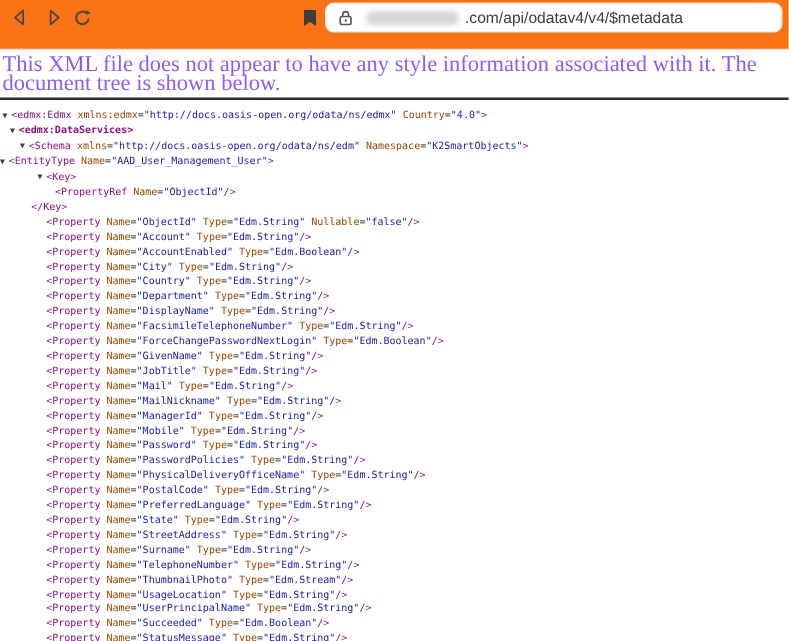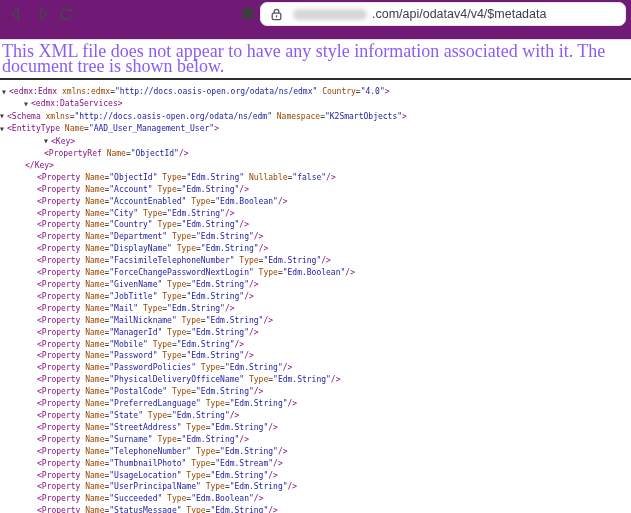--- a/index.html
+++ b/index.html
@@ -2,21 +2,21 @@
 <html><head>
 <meta charset="utf-8">
 <style>
   html,body { margin:0; padding:0; }
   body {
     width:631px; height:513px; overflow:hidden; background:#fff;
     font-family:"Liberation Sans", sans-serif;
     --c-tag:#881280; --c-attr:#994500; --c-val:#1a1aa6; --c-arrow:#3c3c3c;
   }
   
-  .toolbar { position:relative; height:40px; background:#701a75;
+  .toolbar { position:relative; height:40px; background:#f97316;
              border-bottom:1px solid #e2e2e2; box-sizing:border-box;padding-left:23px; }
   .nav-btn { position:absolute; top:7px; width:15px; height:15px; cursor:pointer; }
   .nav-back    { left:9px; }
   .nav-forward { left:37px; }
   .nav-refresh { left:58px; top:6px; }
   .bookmark-ic { position:absolute; left:243px; top:8px; width:10px; height:13px;
                  background:#3d3d3d;
                  clip-path:polygon(0 0,100% 0,100% 100%,50% 72%,0 100%); }
   .addr-field { position:absolute; left:260px; top:2px; width:366px; height:24px;
                 background:#ffffff; border:1px solid #e8e8e8; border-radius:7px;
@@ -69,24 +69,24 @@
     <span class="blur-blob"></span>
     <span class="url-text">.com/api/odatav4/v4/$metadata</span>
   </div>
 </div>
 
 <div class="notice">This XML file does not appear to have any style information associated with it. The document tree is shown below.</div>
 <div class="divider"></div>
 
 <div class="xml">
     <div class="xline" style="padding-left: 2px;"><span class="arrow">▼</span><span class="tag">&lt;edmx:Edmx</span><span> </span><span class="attr">xmlns:edmx</span><span class="eq">=</span><span class="val">"http://docs.oasis-open.org/odata/ns/edmx"</span><span> </span><span class="attr">Country</span><span class="eq">=</span><span class="val">"4.0"</span><span class="tag">&gt;</span></div>
-    <div class="xline" style="padding-left: 24px;"><span class="arrow">▼</span><span class="tag">&lt;edmx:DataServices</span><span class="tag">&gt;</span></div>
-    <div class="xline" style=""><span class="arrow">▼</span><span class="tag">&lt;Schema</span><span> </span><span class="attr">xmlns</span><span class="eq">=</span><span class="val">"http://docs.oasis-open.org/odata/ns/edm"</span><span> </span><span class="attr">Namespace</span><span class="eq">=</span><span class="val">"K2SmartObjects"</span><span class="tag">&gt;</span></div>
+    <div class="xline" style="padding-left: 8px; font-weight: bold;"><span class="arrow">▼</span><span class="tag">&lt;edmx:DataServices</span><span class="tag">&gt;</span></div>
+    <div class="xline" style="padding-left: 16px;"><span class="arrow">▼</span><span class="tag">&lt;Schema</span><span> </span><span class="attr">xmlns</span><span class="eq">=</span><span class="val">"http://docs.oasis-open.org/odata/ns/edm"</span><span> </span><span class="attr">Namespace</span><span class="eq">=</span><span class="val">"K2SmartObjects"</span><span class="tag">&gt;</span></div>
     <div class="xline" style=""><span class="arrow">▼</span><span class="tag">&lt;EntityType</span><span> </span><span class="attr">Name</span><span class="eq">=</span><span class="val">"AAD_User_Management_User"</span><span class="tag">&gt;</span></div>
-    <div class="xline" style="padding-left: 44px;"><span class="arrow">▼</span><span class="tag">&lt;Key</span><span class="tag">&gt;</span></div>
+    <div class="xline" style="padding-left: 30px;"><span class="arrow">▼</span><span class="tag">&lt;Key</span><span class="tag">&gt;</span></div>
     <div class="xline" style="padding-left: 37px;"><span class="arrow"></span><span class="tag">&lt;PropertyRef</span><span> </span><span class="attr">Name</span><span class="eq">=</span><span class="val">"ObjectId"</span><span class="tag">/&gt;</span></div>
     <div class="xline" style="padding-left: 18px;"><span class="arrow"></span><span class="tag">&lt;/Key&gt;</span></div>
     <div class="xline" style="padding-left: 30px;"><span class="arrow"></span><span class="tag">&lt;Property</span><span> </span><span class="attr">Name</span><span class="eq">=</span><span class="val">"ObjectId"</span><span> </span><span class="attr">Type</span><span class="eq">=</span><span class="val">"Edm.String"</span><span> </span><span class="attr">Nullable</span><span class="eq">=</span><span class="val">"false"</span><span class="tag">/&gt;</span></div>
     <div class="xline" style="padding-left: 30px;"><span class="arrow"></span><span class="tag">&lt;Property</span><span> </span><span class="attr">Name</span><span class="eq">=</span><span class="val">"Account"</span><span> </span><span class="attr">Type</span><span class="eq">=</span><span class="val">"Edm.String"</span><span class="tag">/&gt;</span></div>
     <div class="xline" style="padding-left: 30px;"><span class="arrow"></span><span class="tag">&lt;Property</span><span> </span><span class="attr">Name</span><span class="eq">=</span><span class="val">"AccountEnabled"</span><span> </span><span class="attr">Type</span><span class="eq">=</span><span class="val">"Edm.Boolean"</span><span class="tag">/&gt;</span></div>
     <div class="xline" style="padding-left: 30px;"><span class="arrow"></span><span class="tag">&lt;Property</span><span> </span><span class="attr">Name</span><span class="eq">=</span><span class="val">"City"</span><span> </span><span class="attr">Type</span><span class="eq">=</span><span class="val">"Edm.String"</span><span class="tag">/&gt;</span></div>
     <div class="xline" style="padding-left: 30px;"><span class="arrow"></span><span class="tag">&lt;Property</span><span> </span><span class="attr">Name</span><span class="eq">=</span><span class="val">"Country"</span><span> </span><span class="attr">Type</span><span class="eq">=</span><span class="val">"Edm.String"</span><span class="tag">/&gt;</span></div>
     <div class="xline" style="padding-left: 30px;"><span class="arrow"></span><span class="tag">&lt;Property</span><span> </span><span class="attr">Name</span><span class="eq">=</span><span class="val">"Department"</span><span> </span><span class="attr">Type</span><span class="eq">=</span><span class="val">"Edm.String"</span><span class="tag">/&gt;</span></div>
     <div class="xline" style="padding-left: 30px;"><span class="arrow"></span><span class="tag">&lt;Property</span><span> </span><span class="attr">Name</span><span class="eq">=</span><span class="val">"DisplayName"</span><span> </span><span class="attr">Type</span><span class="eq">=</span><span class="val">"Edm.String"</span><span class="tag">/&gt;</span></div>
     <div class="xline" style="padding-left: 30px;"><span class="arrow"></span><span class="tag">&lt;Property</span><span> </span><span class="attr">Name</span><span class="eq">=</span><span class="val">"FacsimileTelephoneNumber"</span><span> </span><span class="attr">Type</span><span class="eq">=</span><span class="val">"Edm.String"</span><span class="tag">/&gt;</span></div>

